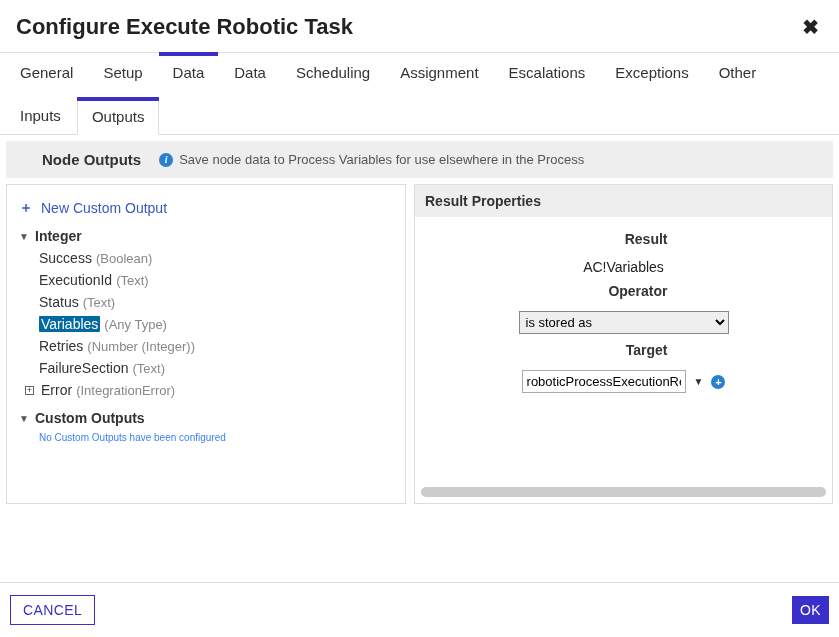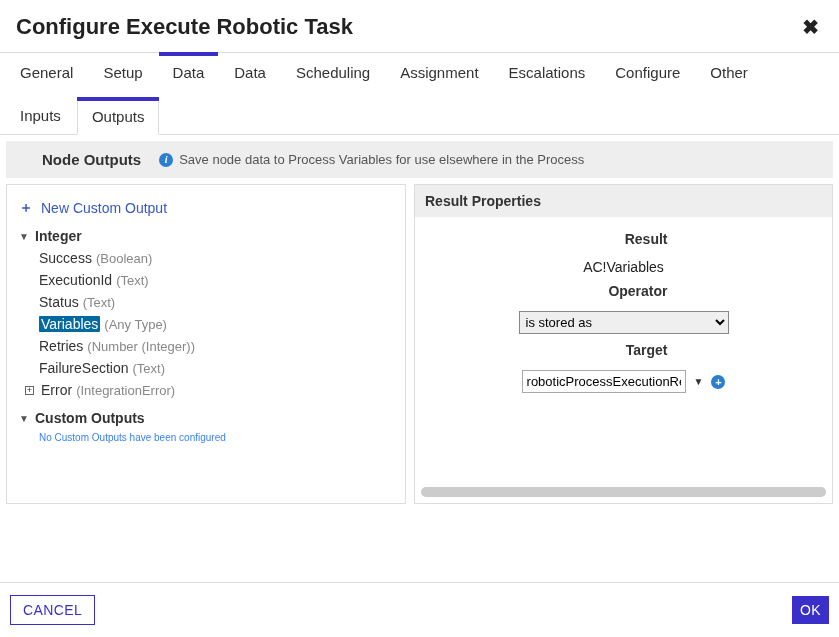--- a/index.html
+++ b/index.html
@@ -67,21 +67,21 @@
 </div>
 
 <div class="tabs-primary">
   <div class="tab">General</div>
   <div class="tab">Setup</div>
   <div class="tab active">Data</div>
   <div class="tab">Data</div>
   <div class="tab">Scheduling</div>
   <div class="tab">Assignment</div>
   <div class="tab">Escalations</div>
-  <div class="tab">Configure</div>
+  <div class="tab">Exceptions</div>
   <div class="tab">Other</div>
 </div>
 
 <div class="tabs-secondary">
   <div class="tab">Inputs</div>
   <div class="tab active">Outputs</div>
 </div>
 
 <div class="content-wrapper">
 

